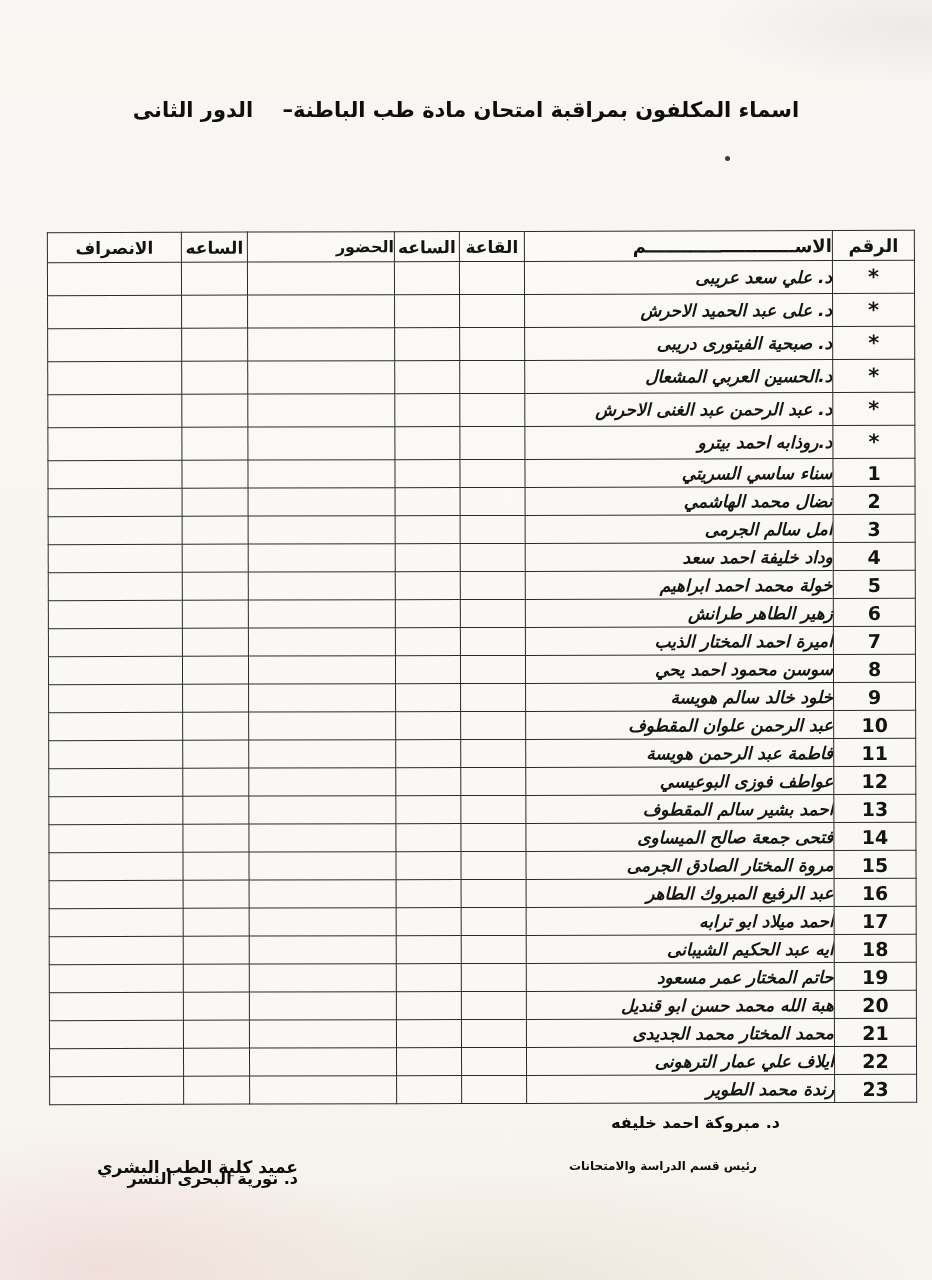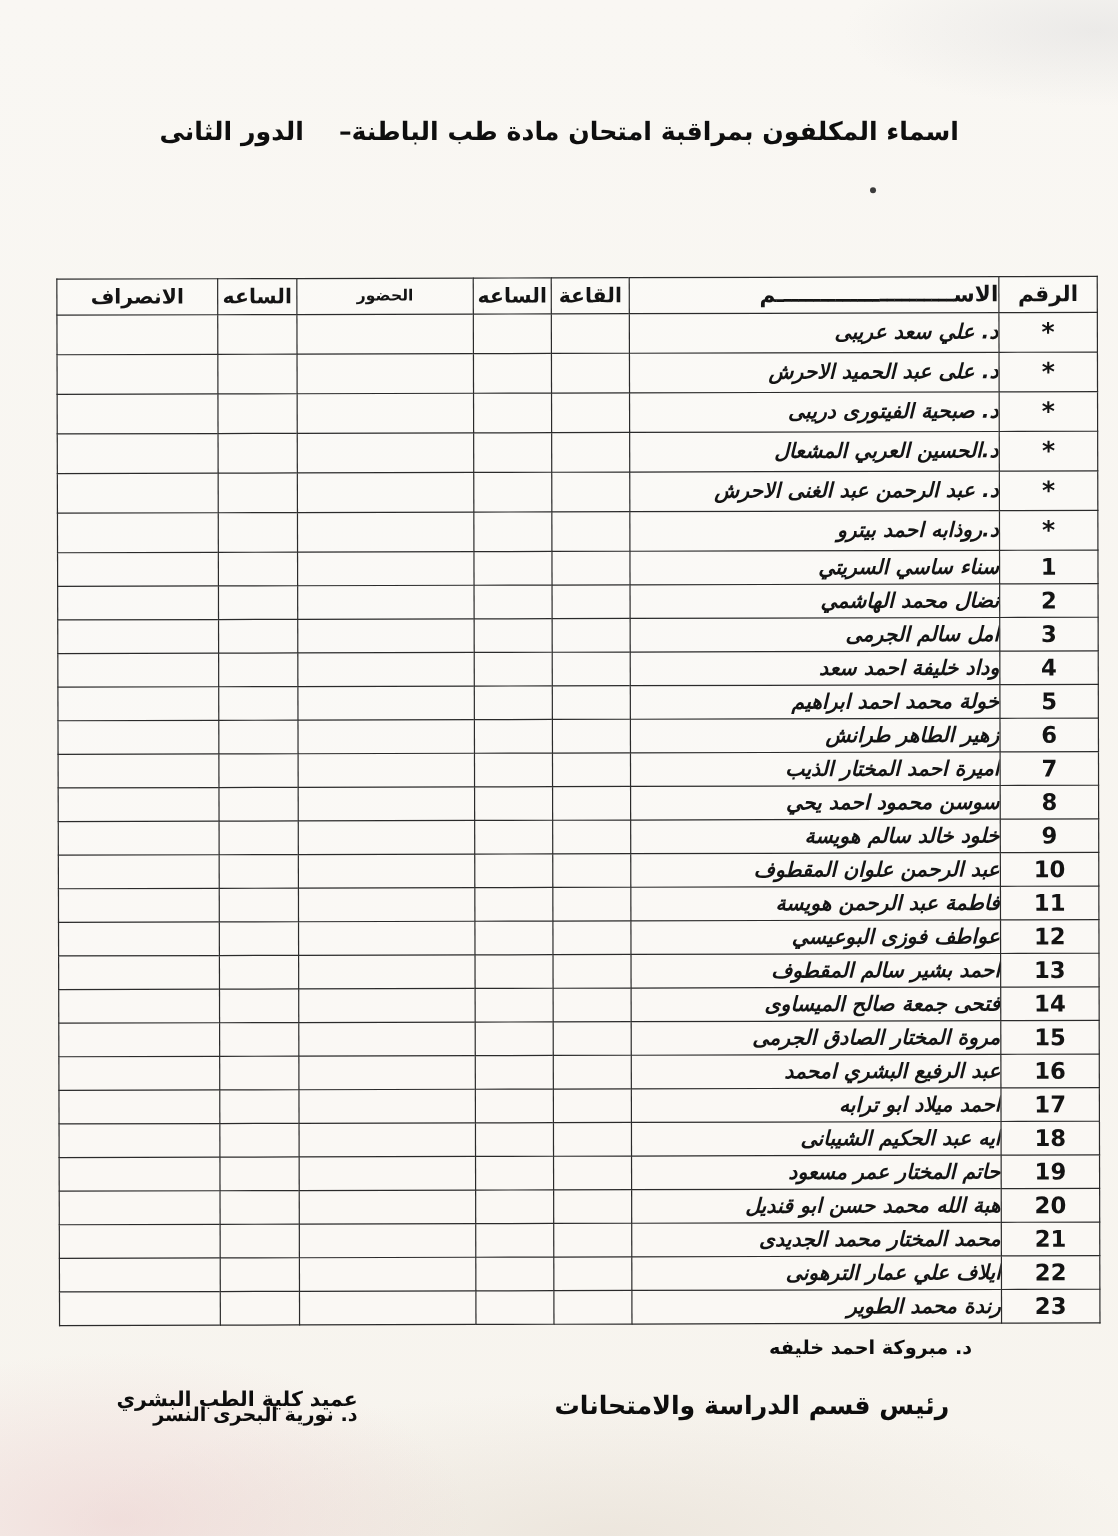--- a/index.html
+++ b/index.html
@@ -57,34 +57,34 @@
     overflow: hidden;
     font-weight: bold;
     color: #141414;
   }
   tr.header-row { height: 30px; }
   tr.star-row   { height: 33px; }
   tr.num-row    { height: 28px; }
   th.h-num    { font-size: 18px; text-align: center; }
   th.h-name   { font-size: 18px; text-align: right; padding-right: 4px; white-space: nowrap; margin-top: 48px; }
   th.h-hall, th.h-hour { font-size: 17px; text-align: center; }
-  th.h-attend { font-size: 13px; text-align: center; padding-left: 10px; }
+  th.h-attend { font-size: 16px; text-align: right; padding-left: 10px; }
   th.h-depart { font-size: 17px; text-align: center; }
   td.c-num  { font-size: 19px; text-align: center; font-family: "DejaVu Sans", sans-serif; }
   tr.star-row td.c-num { font-size: 21px; vertical-align: middle; line-height: 10px; }
   td.c-name { font-size: 17px; text-align: right; padding-right: 7px; white-space: nowrap; font-style: italic; }
   .sig {
     position: absolute;
     font-weight: bold;
     text-align: center;
     white-space: nowrap;
     color: #0d0d0d;
   }
-  .sig-right-name  { top: 1113px; left: 618px; width: 185px; font-size: 16px; margin-left: 30px; }
-  .sig-right-title { top: 1159px; left: 606px; width: 200px; font-size: 21px; }
+  .sig-right-name  { top: 1113px; left: 618px; width: 185px; font-size: 16px; }
+  .sig-right-title { top: 1159px; left: 578px; width: 200px; font-size: 12px; }
   .sig-left-name   { top: 1169px; left: 163px; width: 150px; font-size: 16px; }
   .sig-left-title  { top: 1157px; left: 165px; width: 148px; font-size: 17px; }
 </style>
 </head>
 <body>
 
 <div class="page">
 
   <div class="title-1">اسماء المكلفون بمراقبة امتحان مادة طب الباطنة–    الدور الثانى</div>
   <span class="stray-dot"></span>
@@ -296,21 +296,21 @@
             <td class="c-num">15</td>
             <td class="c-name">مروة المختار الصادق الجرمى</td>
             <td class="c-hall"></td>
             <td class="c-hour"></td>
             <td class="c-attend"></td>
             <td class="c-hour"></td>
             <td class="c-depart"></td>
           </tr>
           <tr class="num-row">
             <td class="c-num">16</td>
-            <td class="c-name">عبد الرفيع البشري امحمد</td>
+            <td class="c-name">عبد الرفيع المبروك الطاهر</td>
             <td class="c-hall"></td>
             <td class="c-hour"></td>
             <td class="c-attend"></td>
             <td class="c-hour"></td>
             <td class="c-depart"></td>
           </tr>
           <tr class="num-row">
             <td class="c-num">17</td>
             <td class="c-name">احمد ميلاد ابو ترابه</td>
             <td class="c-hall"></td>

